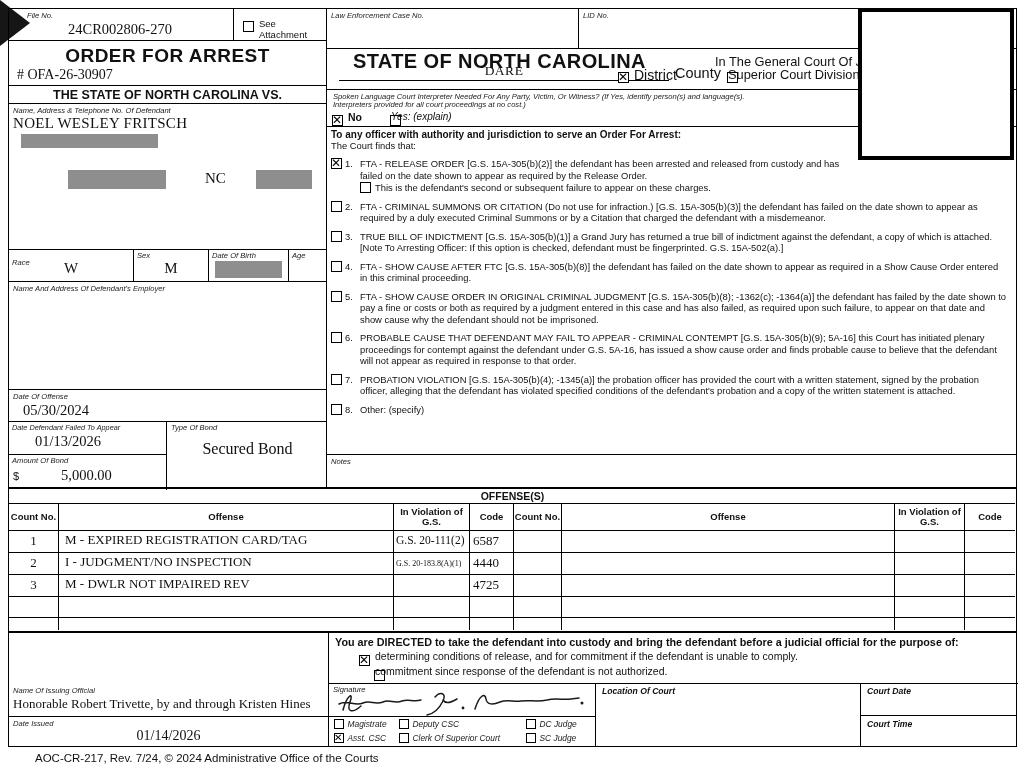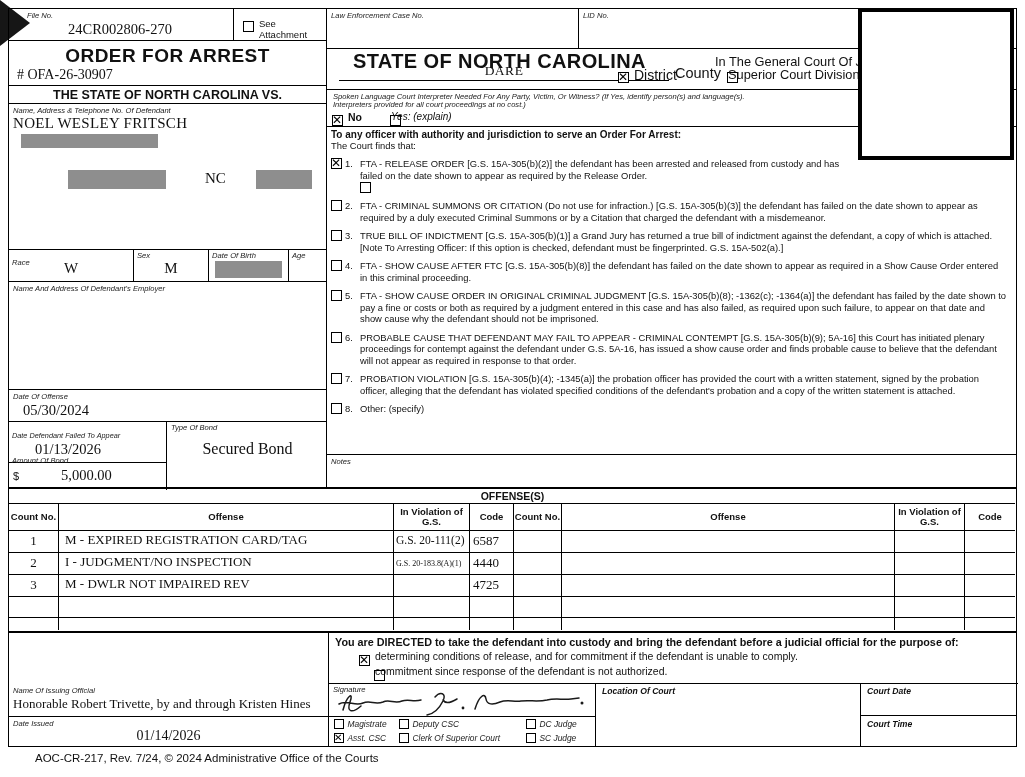--- a/index.html
+++ b/index.html
@@ -97,21 +97,21 @@
   <div class="abs" style="left:0;top:272px;width:100%;height:108px;border-top:1.2px solid #000;">
     <span class="lbl abs" style="left:4px;top:2px;">Name And Address Of Defendant's Employer</span>
   </div>
 
   <div class="abs" style="left:0;top:380px;width:100%;height:32px;border-top:1.5px solid #000;">
     <span class="lbl abs" style="left:4px;top:2px;">Date Of Offense</span>
     <div class="abs serif" style="left:14px;top:12px;font-size:14.5px;">05/30/2024</div>
   </div>
 
   <div class="abs" style="left:0;top:412px;width:100%;height:68px;border-top:1.5px solid #000;">
-    <div class="abs" style="left:0;top:0;width:157px;height:33px;border-bottom:1.2px solid #000;margin-top:8px;">
+    <div class="abs" style="left:0;top:0;width:157px;height:33px;border-bottom:1.2px solid #000;">
       <span class="lbl abs" style="left:3px;top:1px;font-size:7.3px;">Date Defendant Failed To Appear</span>
       <div class="abs serif" style="left:26px;top:11px;font-size:14.5px;">01/13/2026</div>
     </div>
     <div class="abs" style="left:0;top:33px;width:157px;height:35px;">
       <span class="lbl abs" style="left:3px;top:1px;">Amount Of Bond</span>
       <span class="abs" style="left:4px;top:15px;font-size:11px;">$</span>
       <div class="abs serif" style="left:52px;top:12px;font-size:14.5px;">5,000.00</div>
     </div>
     <div class="abs" style="left:157px;top:0;width:162px;height:68px;border-left:1.2px solid #000;">
       <span class="lbl abs" style="left:4px;top:1px;">Type Of Bond</span>
@@ -160,20 +160,21 @@
     <div style="font-size:10px;font-weight:bold;">To any officer with authority and jurisdiction to serve an Order For Arrest:</div>
     <div style="font-size:9.4px;">The Court finds that:</div>
 
     <div class="o-item">
       <span class="cb checked"></span>
       <span class="o-num">1.</span>
       <div class="o-txt" style="width:496px;">
         <div>FTA - RELEASE ORDER [G.S. 15A-305(b)(2)] the defendant has been arrested and released from custody and has failed on the date shown to appear as required by the Release Order.</div>
         <div class="o-sub">
           <span class="cb"></span>
+          <span>This is the defendant's second or subsequent failure to appear on these charges.</span>
         </div>
       </div>
     </div>
 
     <div class="o-item">
       <span class="cb"></span>
       <span class="o-num">2.</span>
       <div class="o-txt">FTA - CRIMINAL SUMMONS OR CITATION (Do not use for infraction.) [G.S. 15A-305(b)(3)] the defendant has failed on the date shown to appear as required by a duly executed Criminal Summons or by a Citation that charged the defendant with a misdemeanor.</div>
     </div>
 

